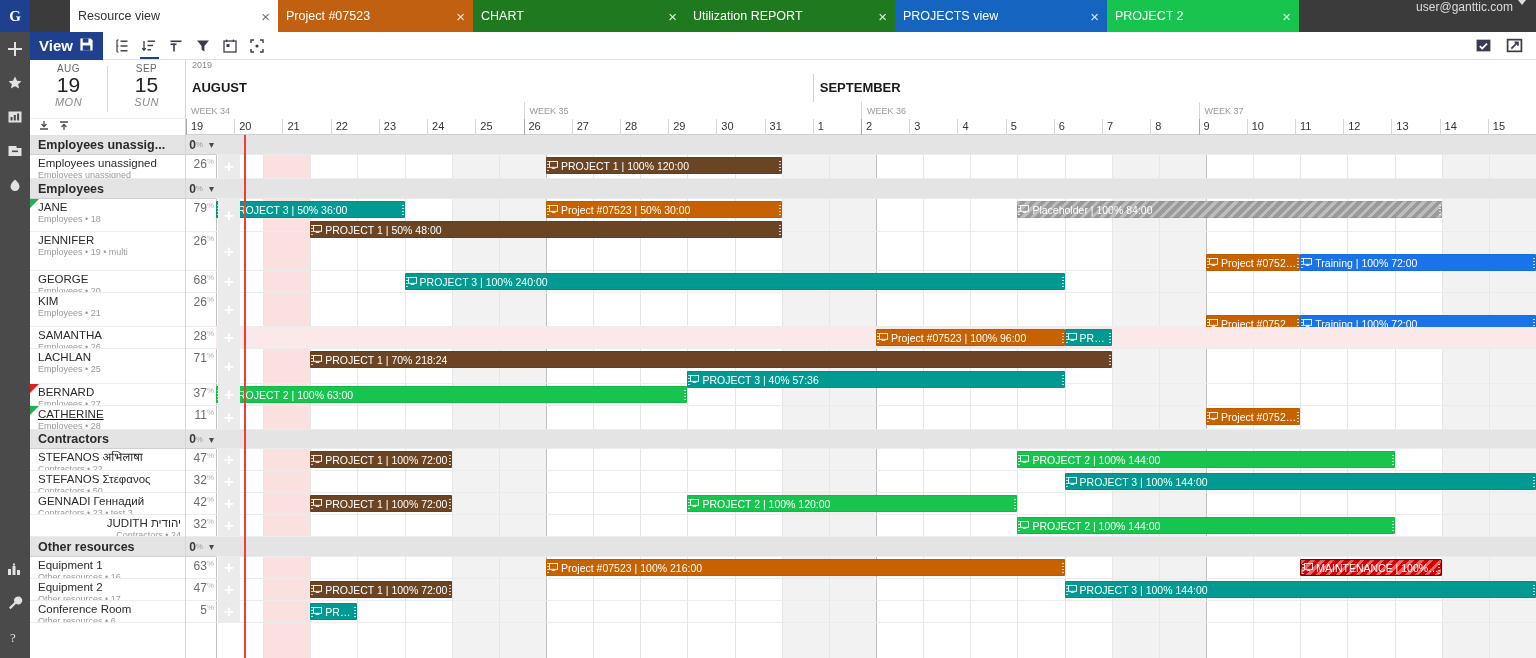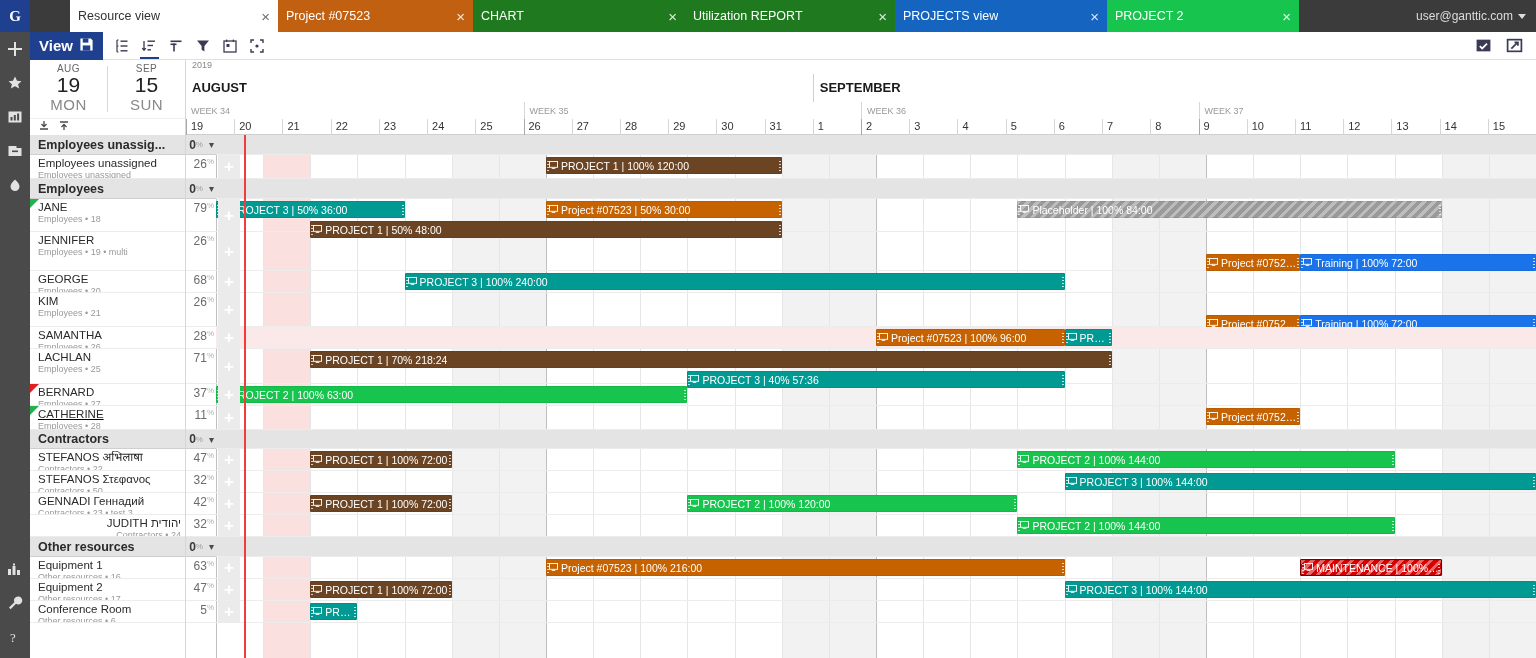--- a/index.html
+++ b/index.html
@@ -16,21 +16,21 @@
   .logo { width:30px; height:32px; background:#1f3f8f; color:#fff;
           display:flex; align-items:center; justify-content:center;
           font-weight:bold; font-size:15px; font-family:"Liberation Serif", serif; }
   .tab { position:relative; height:32px; display:flex; align-items:center;
          padding:0 8px; color:#fff; font-size:12.5px; min-width:0; }
   .tab .tlabel { white-space:nowrap; overflow:hidden; text-overflow:ellipsis; }
   .tab .tclose { position:absolute; right:8px; top:50%; transform:translateY(-50%);
                  font-size:15px; line-height:1; opacity:.85; }
   .tab.active { background:#fff; color:#333; }
   .tab.active .tclose { color:#555; }
-  .acct { margin-left:auto; display:flex; align-items:center; gap:5px;
+  .acct { margin-left:auto; display:flex; gap:5px;
           padding:0 10px; color:#ddd; font-size:12px; }
   .caret-d { width:0;height:0;border-left:4px solid transparent;border-right:4px solid transparent;
              border-top:5px solid #ddd; }
 
   
   .rail { position:absolute; left:0; top:32px; width:30px; height:626px;
           background:#4a4a4a; }
   .rail .ri { width:30px; height:34px; display:flex; align-items:center; justify-content:center;
               color:#e2e2e2; }
   .rail .ri svg { display:block; }
@@ -48,21 +48,21 @@
                     background:#1f3f8f; }
   .tb-right { margin-left:auto; display:flex; align-items:center; gap:4px; padding-right:8px; }
 
   
   .hdr-left { position:absolute; left:30px; top:60px; width:156px; height:75px;
               background:#fff; border-right:1px solid #d6d6d6; }
   .dates { display:flex; height:58px; }
   .dbox { flex:1; text-align:center; padding-top:3px; }
   .dbox .mo { font-size:10px; color:#666; letter-spacing:.5px; }
   .dbox .dd { font-size:21px; color:#222; line-height:22px; }
-  .dbox .dw { font-size:15px; color:#888; letter-spacing:.5px; }
+  .dbox .dw { font-size:11px; color:#888; letter-spacing:.5px;font-style:italic; }
   .dsep { width:1px; background:#d8d8d8; margin:6px 0; }
   .collapse-row { height:17px; display:flex; align-items:center; gap:8px; padding-left:8px;
                   border-top:1px solid #eee; }
 
   
   .hdr-time { position:absolute; left:186px; top:60px; width:1350px; height:75px;
               background:#fff; overflow:hidden; }
   .yearline { position:absolute; left:0; top:0; height:14px; font-size:9px; color:#888;
               padding-left:6px; }
   .monthrow { position:absolute; left:0; top:14px; height:28px; width:1350px; }

